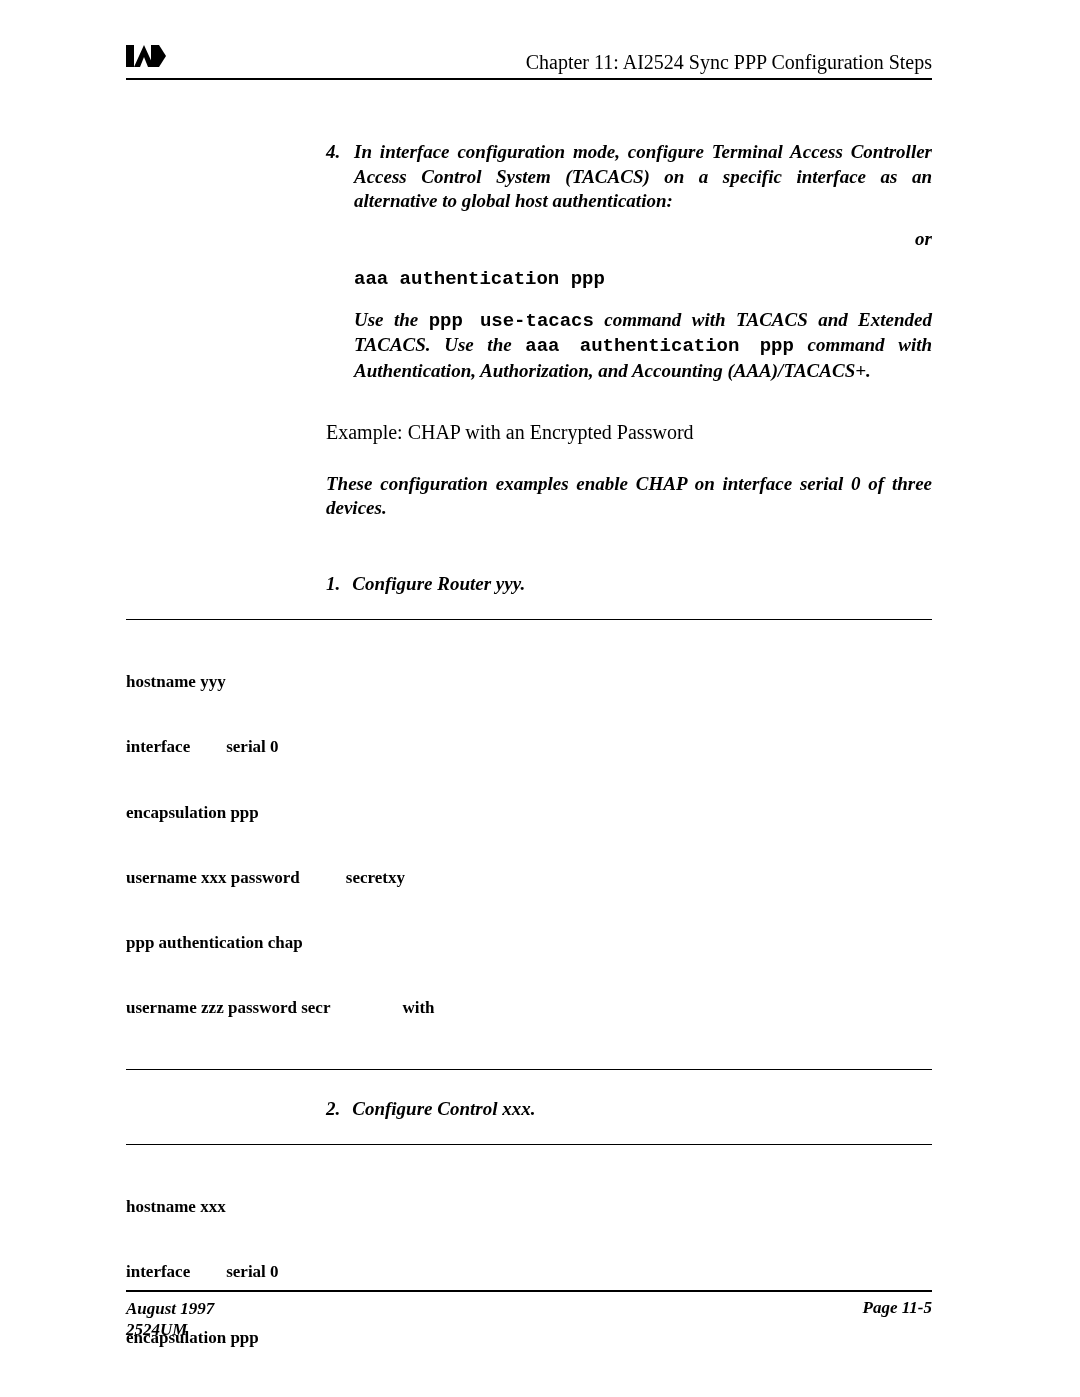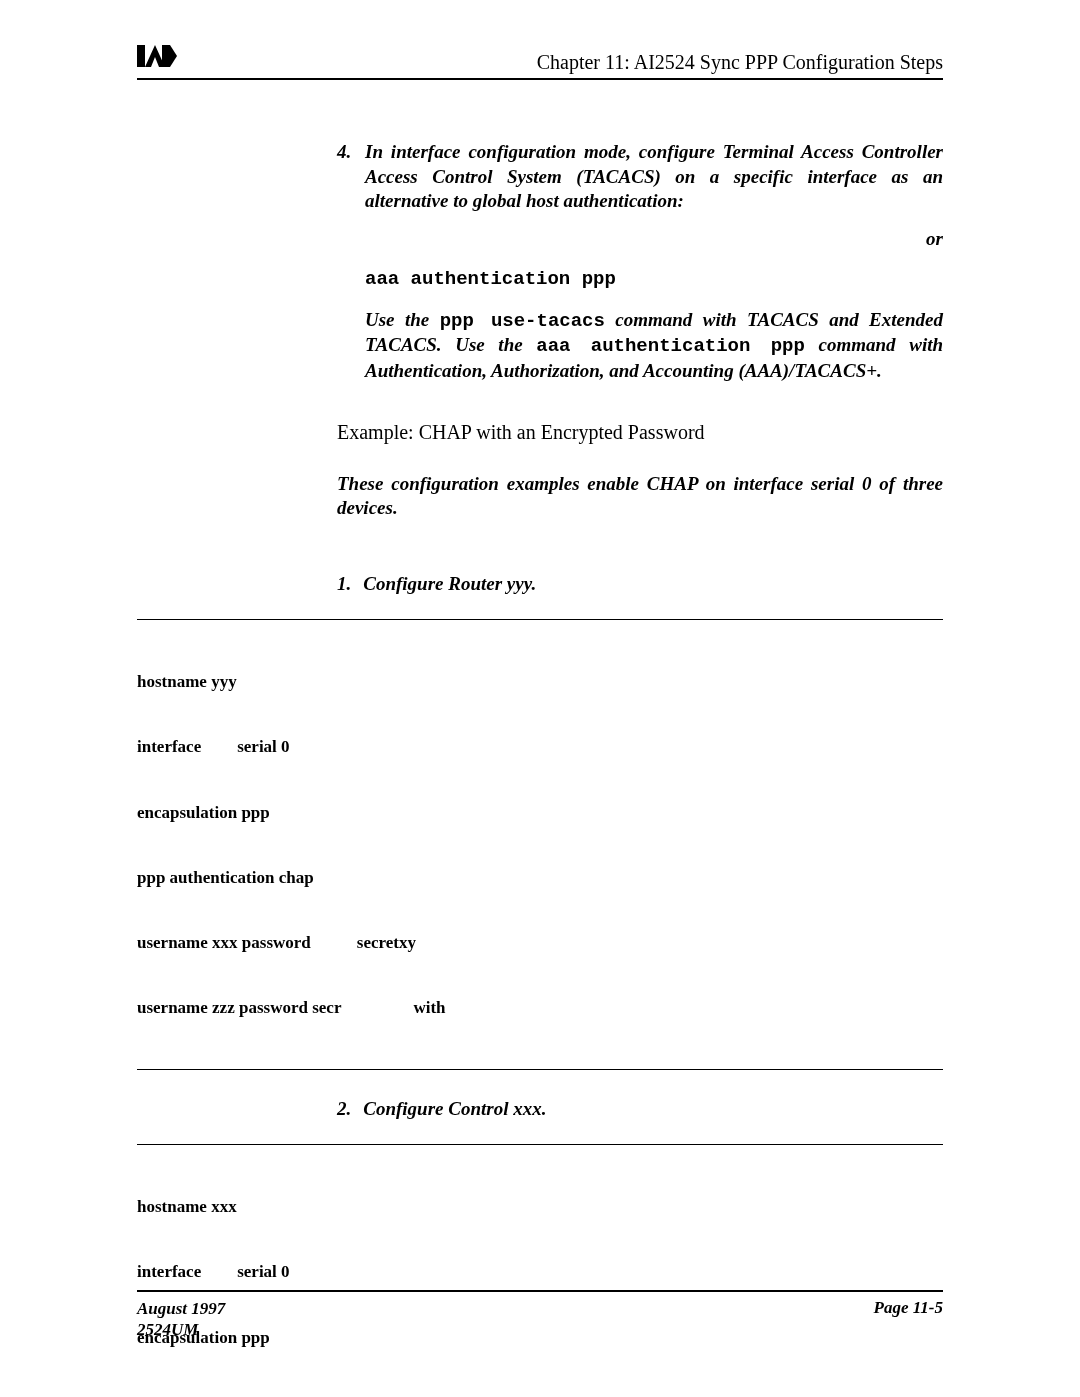--- a/index.html
+++ b/index.html
@@ -6,21 +6,21 @@
   body {
     background: #fff;
     font-family: "Times New Roman", Times, serif;
     width: 1080px;
     height: 1397px;
     position: relative;
     color: #000;
   }
   .page {
     position: absolute;
-    left: 137px;
+    left: 126px;
     top: 50px;
     width: 806px;
     height: 1290px;
   }
   .header {
     display: flex;
     justify-content: space-between;
     align-items: flex-end;
     border-bottom: 2px solid #000;
     padding-bottom: 4px;
@@ -173,22 +173,22 @@
 
     <div class="step">
       <span>1.</span><span class="step-inner" style="margin-left:12px;margin-top:28px;">Configure Router yyy.</span>
     </div>
 
     <hr class="hr">
     <div class="code-block">
       <span class="l1">hostname yyy</span>
       <span class="l1"><span>interface</span><span class="serial">serial 0</span></span>
       <span class="l1">encapsulation ppp</span>
+      <span class="l1"><span>username xxx password</span><span class="tab2">secretxy</span></span>
       <span class="l1">ppp authentication chap</span>
-      <span class="l1"><span>username xxx password</span><span class="tab2">secretxy</span></span>
       <span class="l1"><span>username zzz password secr</span><span class="tabx">with</span></span>
     </div>
     <hr class="hr" style="margin-top:6px;">
 
     <div class="step" style="margin-top:28px;">
       <span>2.</span><span class="step-inner" style="margin-left:12px;">Configure Control xxx.</span>
     </div>
 
     <hr class="hr">
     <div class="code-block">

